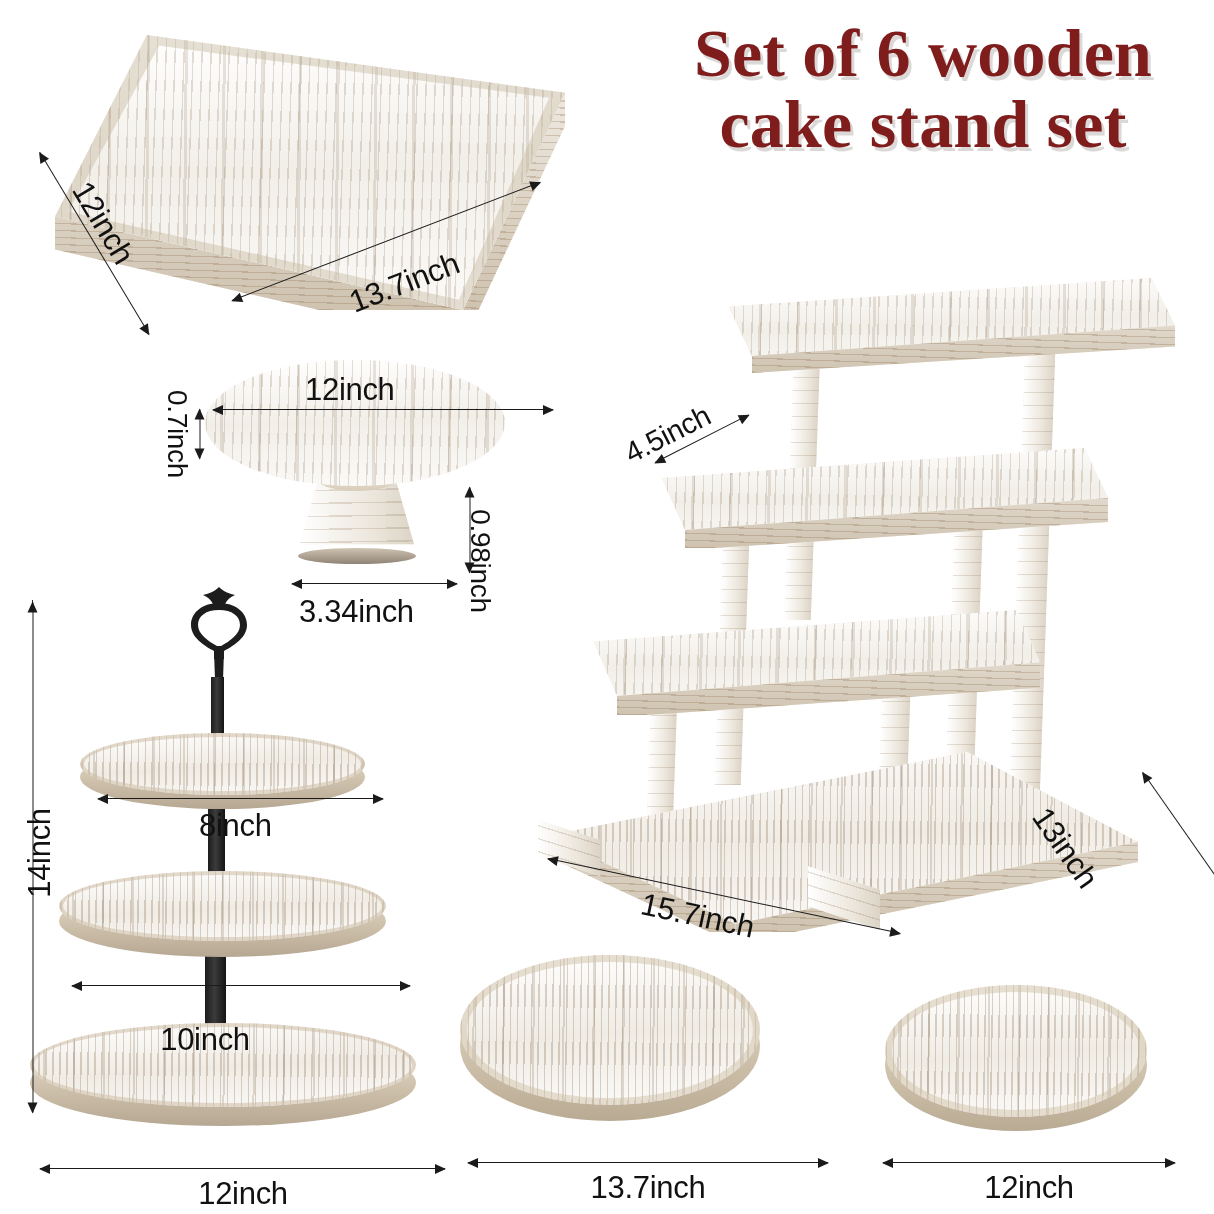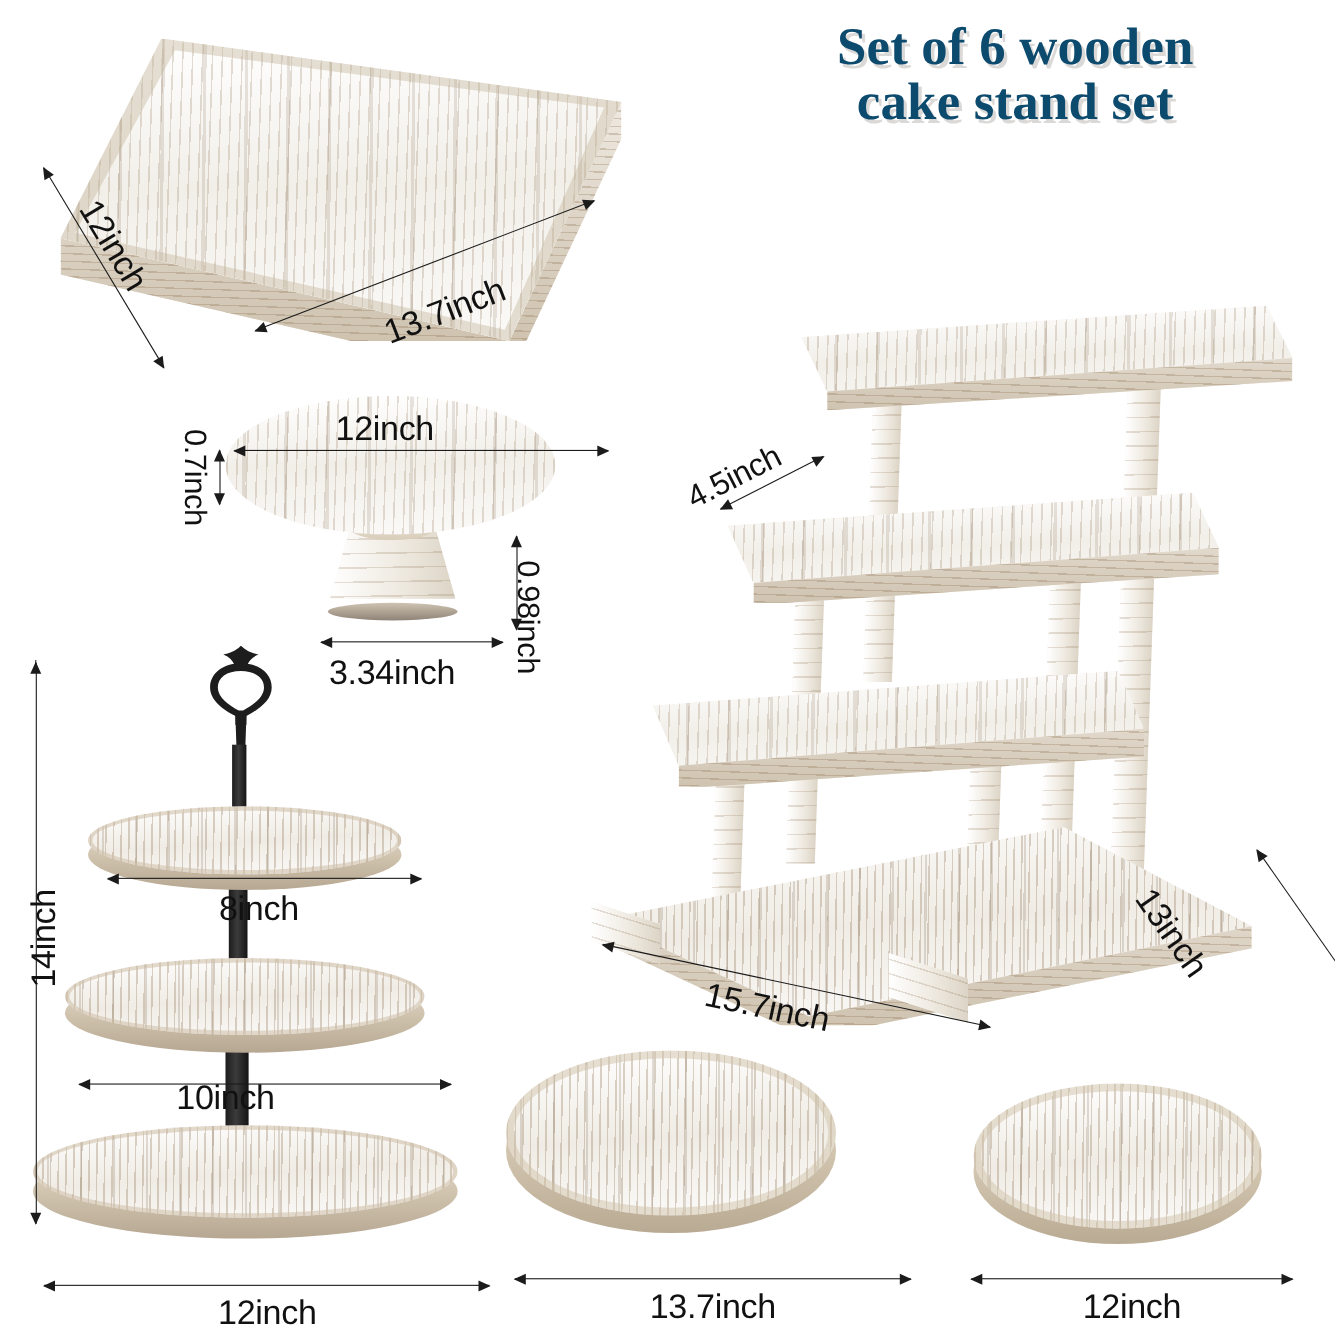--- a/index.html
+++ b/index.html
@@ -7,22 +7,22 @@
     width:1214px;height:1214px;position:relative;overflow:hidden;
     font-family:"Liberation Sans","DejaVu Sans",sans-serif;
     background:#ffffff;
   }
   .stage{position:absolute;inset:0;}
 
   
   #title{
     position:absolute;left:640px;top:18px;width:566px;
     font-family:"Liberation Serif","DejaVu Serif",serif;
-    font-weight:700;font-size:48px;line-height:1.05;
-    color:#0c4a6e;text-align:center;letter-spacing:.2px;
+    font-weight:700;font-size:68px;line-height:1.05;
+    color:#7f1d1d;text-align:center;letter-spacing:.2px;
     text-shadow:3px 4px 0 rgba(190,185,182,.55);
     white-space:pre-line;
   }
   #note{
     position:absolute;left:620px;top:150px;width:590px;
     font-size:22.5px;line-height:1.27;color:#6b3a22;
     text-align:center;white-space:pre-line;
   }
 
   
@@ -234,21 +234,21 @@
   </div>
 
   <div class="ext" style="left:32px;top:600px;height:10px;"></div>
   <div class="dimline" style="left:33px;top:602px;width:510px;transform:rotate(90deg);transform-origin:0 50%;"></div>
   <div class="dlabel" style="left:-5px;top:835px;transform:rotate(-90deg);">14inch</div>
 
   <div class="dimline" style="left:98px;top:798px;width:285px;"></div>
   <div class="dlabel" style="left:199px;top:808px;">8inch</div>
 
   <div class="dimline" style="left:72px;top:985px;width:338px;"></div>
-  <div class="dlabel" style="left:205px;top:980px;transform:translateX(-50%);">10inch</div>
+  <div class="dlabel" style="left:205px;top:1022px;transform:translateX(-50%);">10inch</div>
 
   <div class="dimline" style="left:40px;top:1168px;width:405px;"></div>
   <div class="dlabel" style="left:243px;top:1176px;transform:translateX(-50%);">12inch</div>
 
   <div id="riser">
 
     <div class="post" style="position:absolute;left:497px;top:65px;width:30px;height:505px;transform:skewX(-2deg);"></div>
     <div class="post" style="position:absolute;left:270px;top:50px;width:26px;height:300px;transform:skewX(-2deg);"></div>
     <div class="post" style="position:absolute;left:200px;top:210px;width:26px;height:305px;transform:skewX(-2deg);"></div>
     <div class="post" style="position:absolute;left:430px;top:235px;width:28px;height:310px;transform:skewX(-2deg);"></div>

